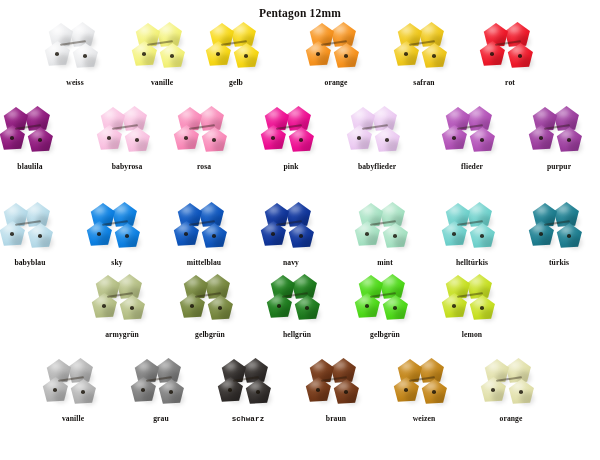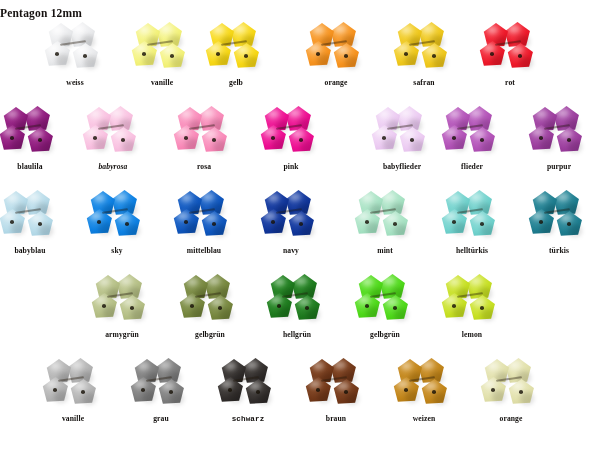--- a/index.html
+++ b/index.html
@@ -18,20 +18,21 @@
   #sheet {
     position: relative;
     width: 600px;
     height: 460px;
   }
   #page-title {
     position: absolute;
     top: 7px;
     left: 0;
     width: 600px;
+    text-align: center;
     font-size: 11.5px;
     font-weight: bold;
     color: #15110f;
     letter-spacing: 0.2px;
   }
   .row {
     position: absolute;
     left: 0;
     width: 600px;
     height: 80px;
@@ -305,21 +306,21 @@
             <div class="bead b4">
               <div class="body" style="background: radial-gradient(circle at 34% 26%, rgb(173, 63, 155) 0%, rgb(141, 27, 124) 52%, rgb(111, 16, 97) 100%);"></div>
               <div class="hl"></div>
               <div class="shade"></div>
               <div class="hole"></div>
             </div>
             <div style="position: absolute; left: 16px; top: 20px; width: 26px; height: 2px; border-radius: 2px; transform: rotate(-8deg); background: rgba(35, 26, 12, 0.4); z-index: 5;"></div>
           </div>
           <div class="label">blaulila</div>
         </div>
-        <div class="swatch" style="left: 69px; font-style: italic;">
+        <div class="swatch" style="left: 83px;">
           <div class="cluster">
             <div class="bead b1">
               <div class="body" style="background: radial-gradient(circle at 34% 26%, rgb(253, 220, 238) 0%, rgb(249, 194, 225) 52%, rgb(238, 168, 208) 100%);"></div>
               <div class="hl"></div>
               <div class="shade"></div>
             </div>
             <div class="bead b2">
               <div class="body" style="background: radial-gradient(circle at 34% 26%, rgb(253, 220, 238) 0%, rgb(249, 194, 225) 52%, rgb(238, 168, 208) 100%);"></div>
               <div class="hl"></div>
               <div class="shade"></div>
@@ -389,21 +390,21 @@
             <div class="bead b4">
               <div class="body" style="background: radial-gradient(circle at 34% 26%, rgb(252, 180, 210) 0%, rgb(249, 140, 186) 52%, rgb(239, 111, 164) 100%);"></div>
               <div class="hl"></div>
               <div class="shade"></div>
               <div class="hole"></div>
             </div>
             <div style="position: absolute; left: 16px; top: 20px; width: 26px; height: 2px; border-radius: 2px; transform: rotate(-8deg); background: rgba(35, 26, 12, 0.4); z-index: 5;"></div>
           </div>
           <div class="label">rosa</div>
         </div>
-        <div class="swatch" style="left: 358px;">
+        <div class="swatch" style="left: 333px;">
           <div class="cluster">
             <div class="bead b1">
               <div class="body" style="background: radial-gradient(circle at 34% 26%, rgb(246, 228, 249) 0%, rgb(236, 204, 242) 52%, rgb(219, 178, 228) 100%);"></div>
               <div class="hl"></div>
               <div class="shade"></div>
             </div>
             <div class="bead b2">
               <div class="body" style="background: radial-gradient(circle at 34% 26%, rgb(246, 228, 249) 0%, rgb(236, 204, 242) 52%, rgb(219, 178, 228) 100%);"></div>
               <div class="hl"></div>
               <div class="shade"></div>
@@ -474,21 +475,21 @@
               <div class="body" style="background: radial-gradient(circle at 34% 26%, rgb(181, 102, 183) 0%, rgb(156, 63, 158) 52%, rgb(131, 42, 134) 100%);"></div>
               <div class="hl"></div>
               <div class="shade"></div>
               <div class="hole"></div>
             </div>
             <div style="position: absolute; left: 16px; top: 20px; width: 26px; height: 2px; border-radius: 2px; transform: rotate(-8deg); background: rgba(35, 26, 12, 0.4); z-index: 5;"></div>
           </div>
           <div class="label">purpur</div>
         </div>
       </div>
-      <div class="row" style="top: 190px;">
+      <div class="row" style="top: 202px;">
         <div class="swatch" style="left: -14px;">
           <div class="cluster">
             <div class="bead b1">
               <div class="body" style="background: radial-gradient(circle at 34% 26%, rgb(213, 235, 243) 0%, rgb(183, 219, 233) 52%, rgb(155, 199, 217) 100%);"></div>
               <div class="hl"></div>
               <div class="shade"></div>
             </div>
             <div class="bead b2">
               <div class="body" style="background: radial-gradient(circle at 34% 26%, rgb(213, 235, 243) 0%, rgb(183, 219, 233) 52%, rgb(155, 199, 217) 100%);"></div>
               <div class="hl"></div>

